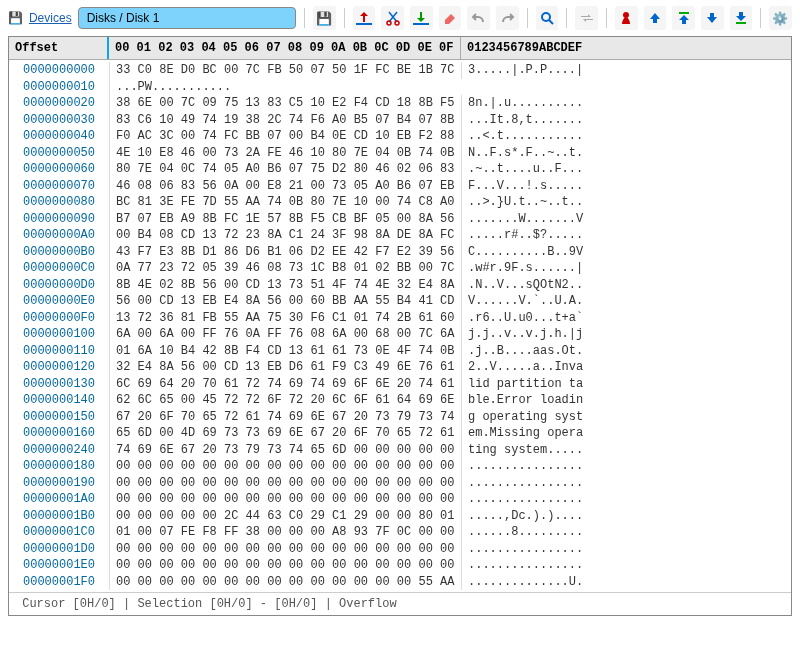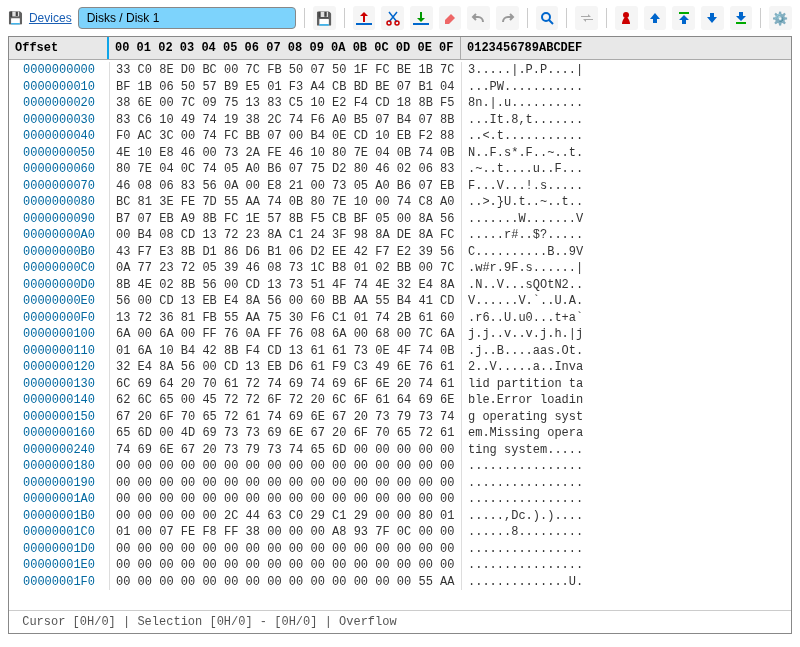--- a/index.html
+++ b/index.html
@@ -13,21 +13,21 @@
 .hex-container { border: 1px solid #888; margin: 0 8px 8px 8px; background: #fff; }
 .hex-header { display: flex; background: #e8e8e8; border-bottom: 1px solid #aaa; font-weight: bold; }
 .hex-header .col-offset { width: 100px; padding: 4px 6px; border-right: 2px solid #0ea5e9; }
 .hex-header .col-bytes { flex: 0 0 352px; padding: 4px 6px; border-right: 1px solid #aaa; letter-spacing: 0; white-space: pre; }
 .hex-header .col-ascii { flex: 0 0 160px; padding: 4px 6px; white-space: pre; }
 .hex-body { padding: 2px 0; }
 .hex-row { display: flex; line-height: 16.5px; }
 .hex-row .col-offset { width: 100px; padding: 0 6px; color: #0369a1; text-align: center; }
 .hex-row .col-bytes { flex: 0 0 352px; padding: 0 6px; white-space: pre; border-left: 1px solid #ddd; color: #333; }
 .hex-row .col-ascii { flex: 0 0 160px; padding: 0 6px; white-space: pre; border-left: 1px solid #ddd; color: #333; }
-.status-bar { padding: 4px 6px; border-top: 1px solid #ccc; font-size: 12px; color: #555; white-space: pre; margin-top: 18px; }
+.status-bar { padding: 4px 6px; border-top: 1px solid #ccc; font-size: 12px; color: #555; white-space: pre; }
 </style>
 </head>
 <body>
 
 <div class="toolbar">
   <span class="icon">💾</span>
   <a class="device-link">Devices</a>
   <input class="path-box" value="Disks / Disk 1" style="">
   <div class="sep"></div>
   <button class="tb-btn">
@@ -123,21 +123,20 @@
     <div class="col-ascii">0123456789ABCDEF</div>
   </div>
   <div class="hex-body" id="hex-body">
       <div class="hex-row">
         <div class="col-offset">0000000000</div>
         <div class="col-bytes">33 C0 8E D0 BC 00 7C FB 50 07 50 1F FC BE 1B 7C</div>
         <div class="col-ascii">3.....|.P.P....|</div>
       </div>
       <div class="hex-row">
         <div class="col-offset">0000000010</div>
-        <div class="col-bytes">BF 1B 06 50 57 B9 E5 01 F3 A4 CB BD BE 07 B1 04</div>
         <div class="col-ascii">...PW...........</div>
       </div>
       <div class="hex-row">
         <div class="col-offset">0000000020</div>
         <div class="col-bytes">38 6E 00 7C 09 75 13 83 C5 10 E2 F4 CD 18 8B F5</div>
         <div class="col-ascii">8n.|.u..........</div>
       </div>
       <div class="hex-row">
         <div class="col-offset">0000000030</div>
         <div class="col-bytes">83 C6 10 49 74 19 38 2C 74 F6 A0 B5 07 B4 07 8B</div>

